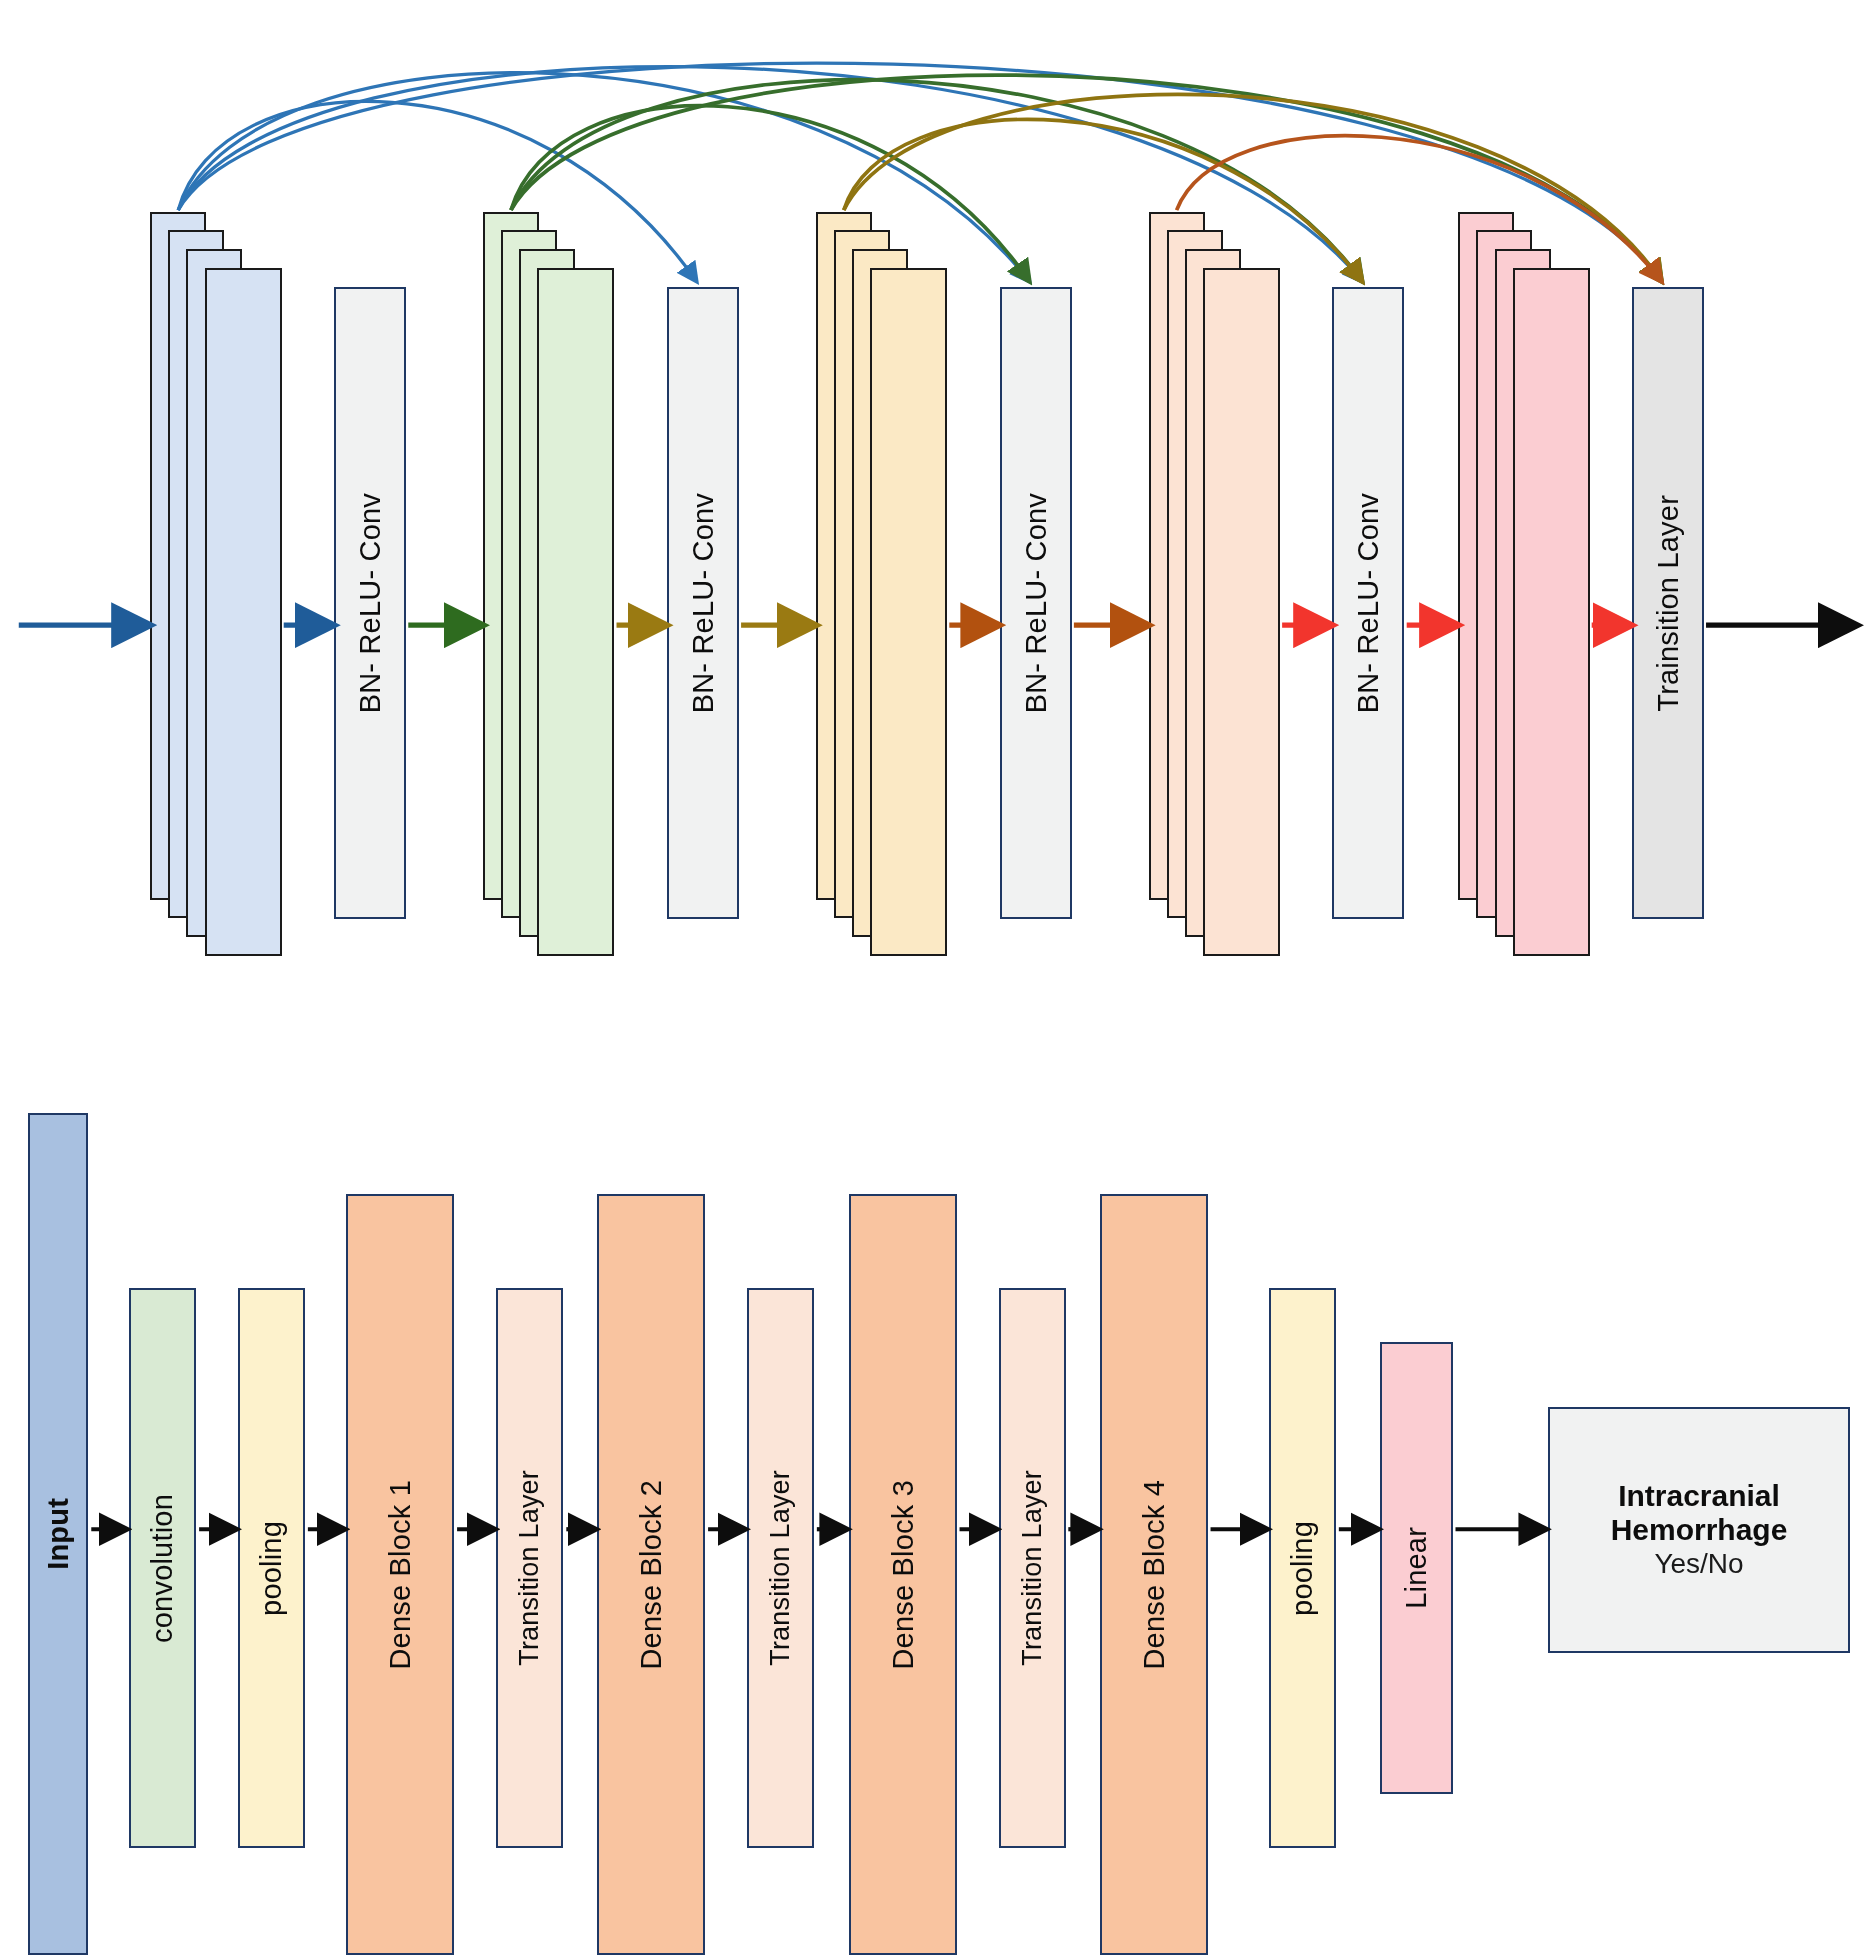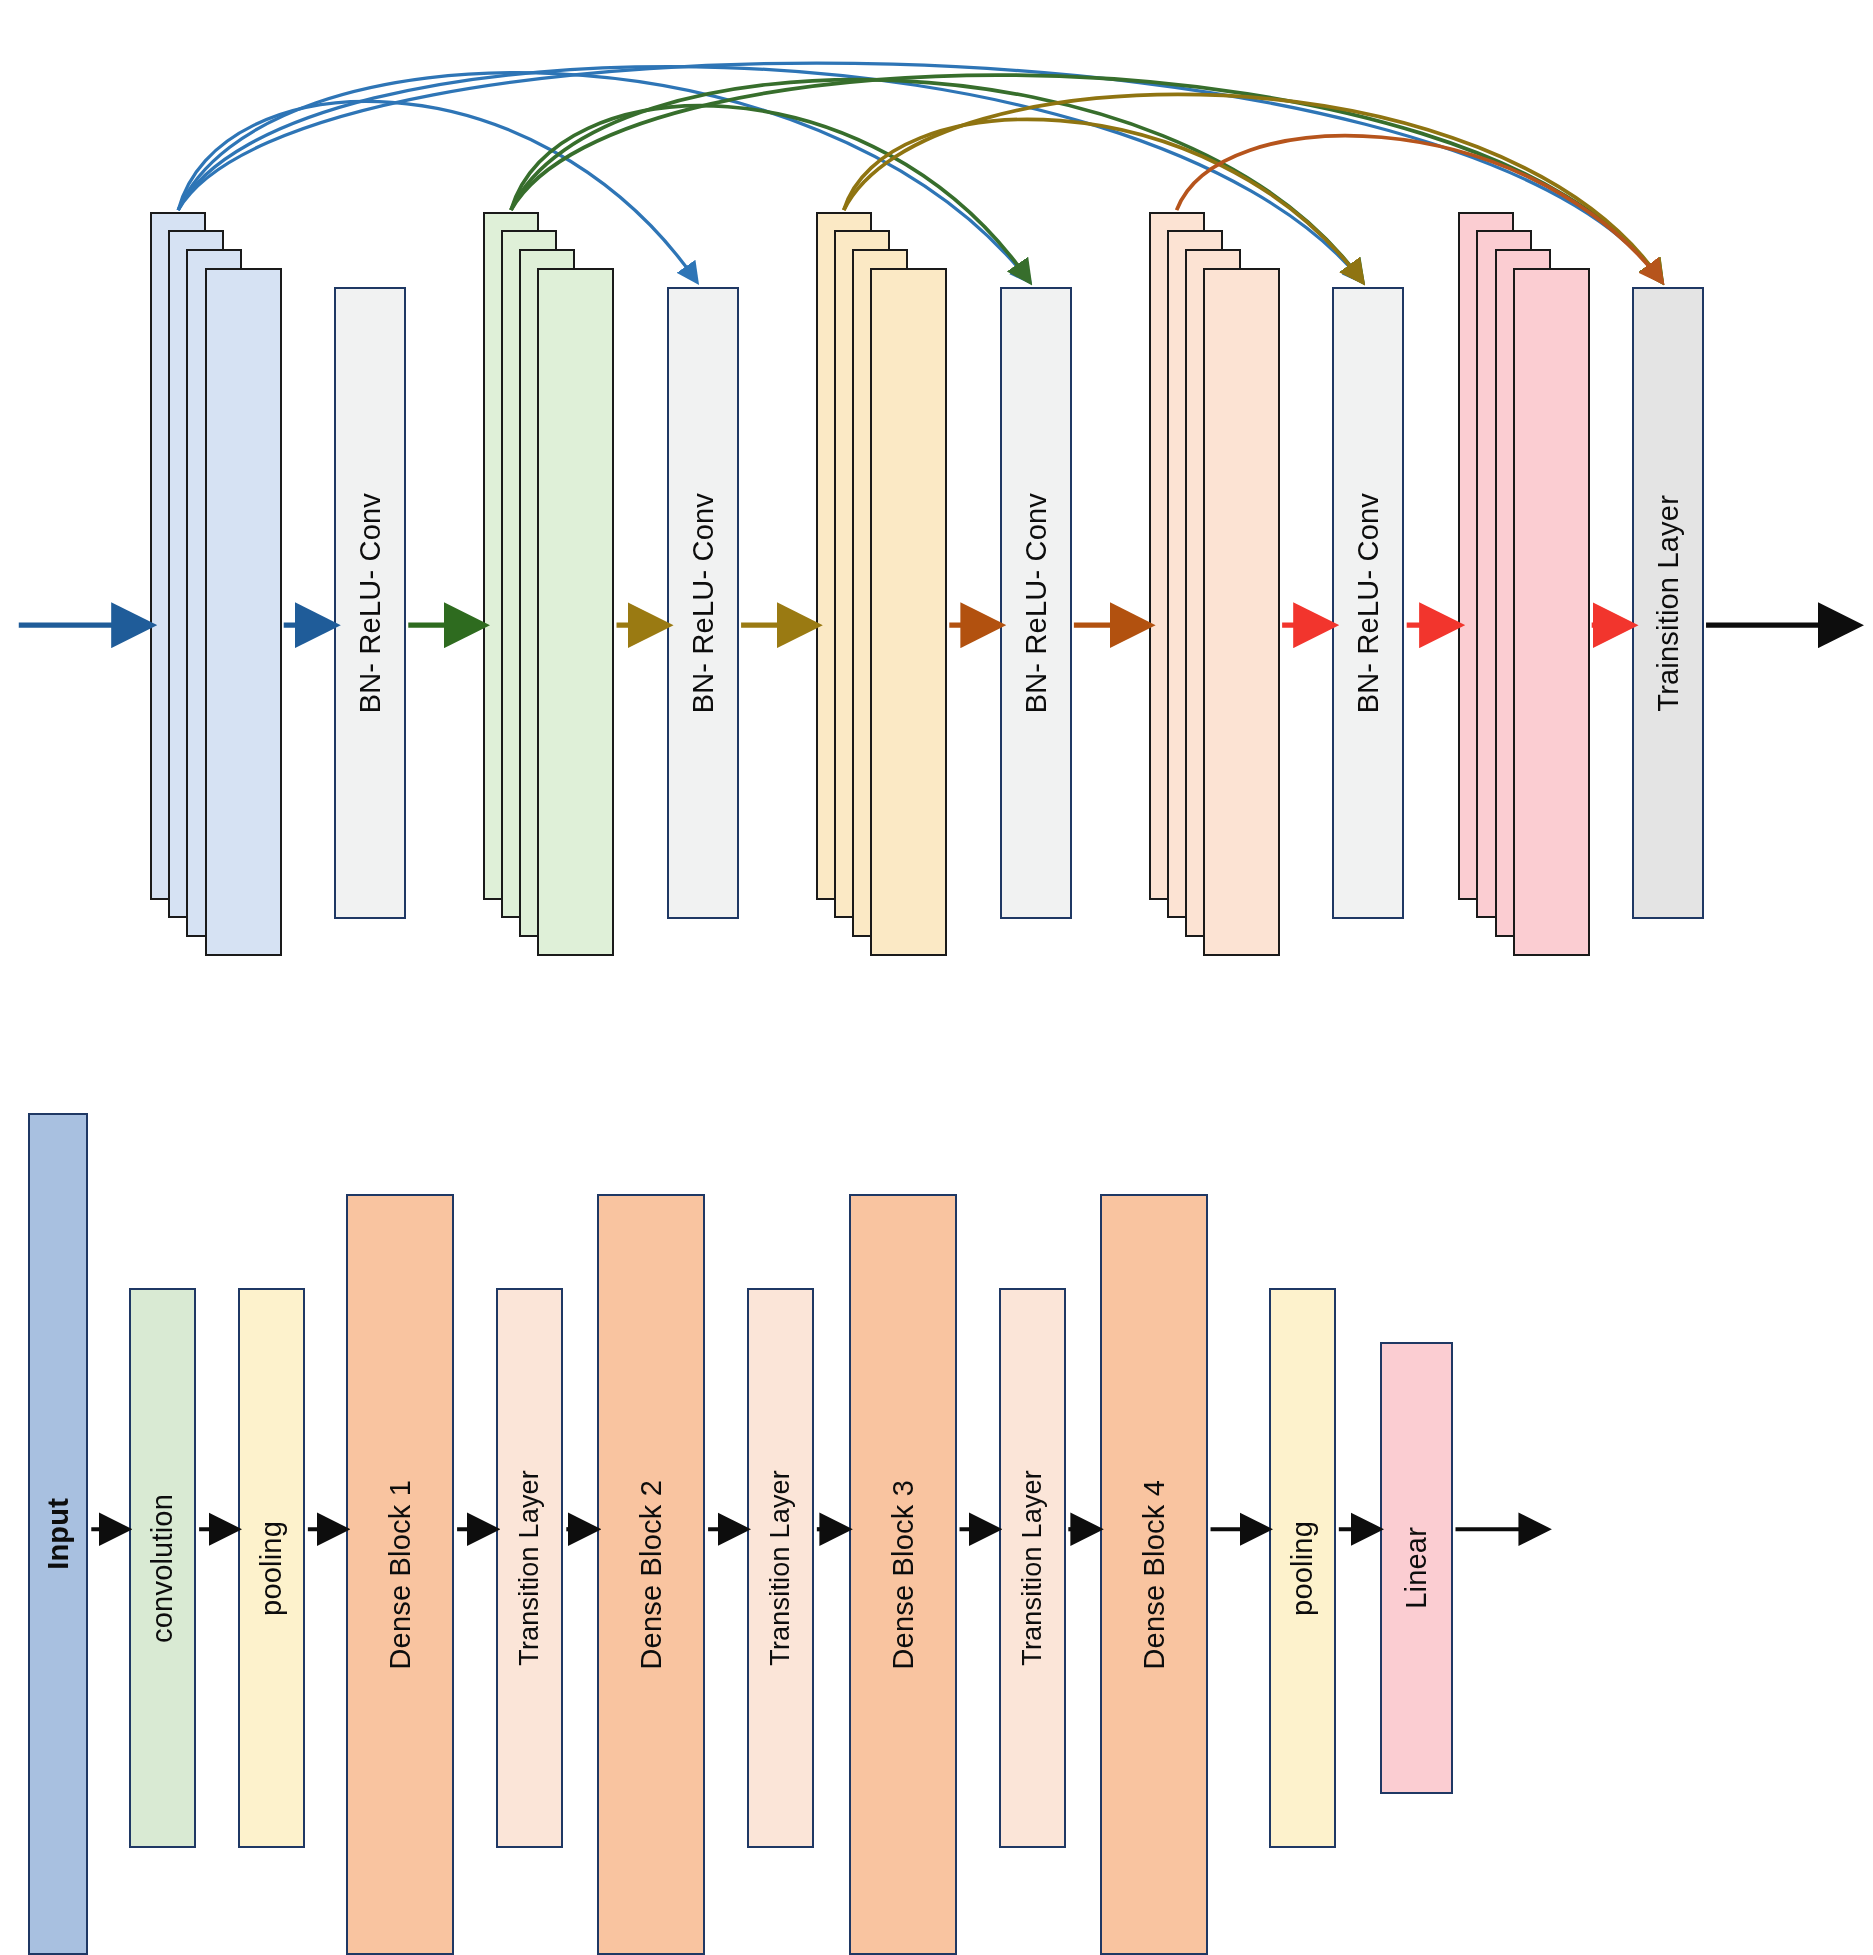--- a/index.html
+++ b/index.html
@@ -128,20 +128,24 @@
   </div>
 
   <div class="bar" style="left:1269px;top:1288px;width:67px;height:560px;background:#fdf2cc;">
     <span class="vtext lbl">pooling</span>
   </div>
 
   <div class="bar" style="left:1380px;top:1342px;width:73px;height:452px;background:#fbcdd2;">
     <span class="vtext lbl">Linear</span>
   </div>
 
+  <div class="outBox" style="position:absolute;left:1548px;top:1407px;width:302px;height:246px;">
+    <div class="outTitle">Intracranial Hemorrhage</div>
+    <div class="outSub">Yes/No</div>
+  </div>
 
   <svg class="svgLayer" viewBox="0 0 4031 4206">
     <defs>
       <marker id="ah-blue" markerWidth="9" markerHeight="9" refX="7.2" refY="4.5" orient="auto">
           <path d="M0,0 L9,4.5 L0,9 z" fill="#1f5c99"></path>
         </marker>
       <marker id="ah-green" markerWidth="9" markerHeight="9" refX="7.2" refY="4.5" orient="auto">
           <path d="M0,0 L9,4.5 L0,9 z" fill="#2e6b1f"></path>
         </marker>
       <marker id="ah-olive" markerWidth="9" markerHeight="9" refX="7.2" refY="4.5" orient="auto">

